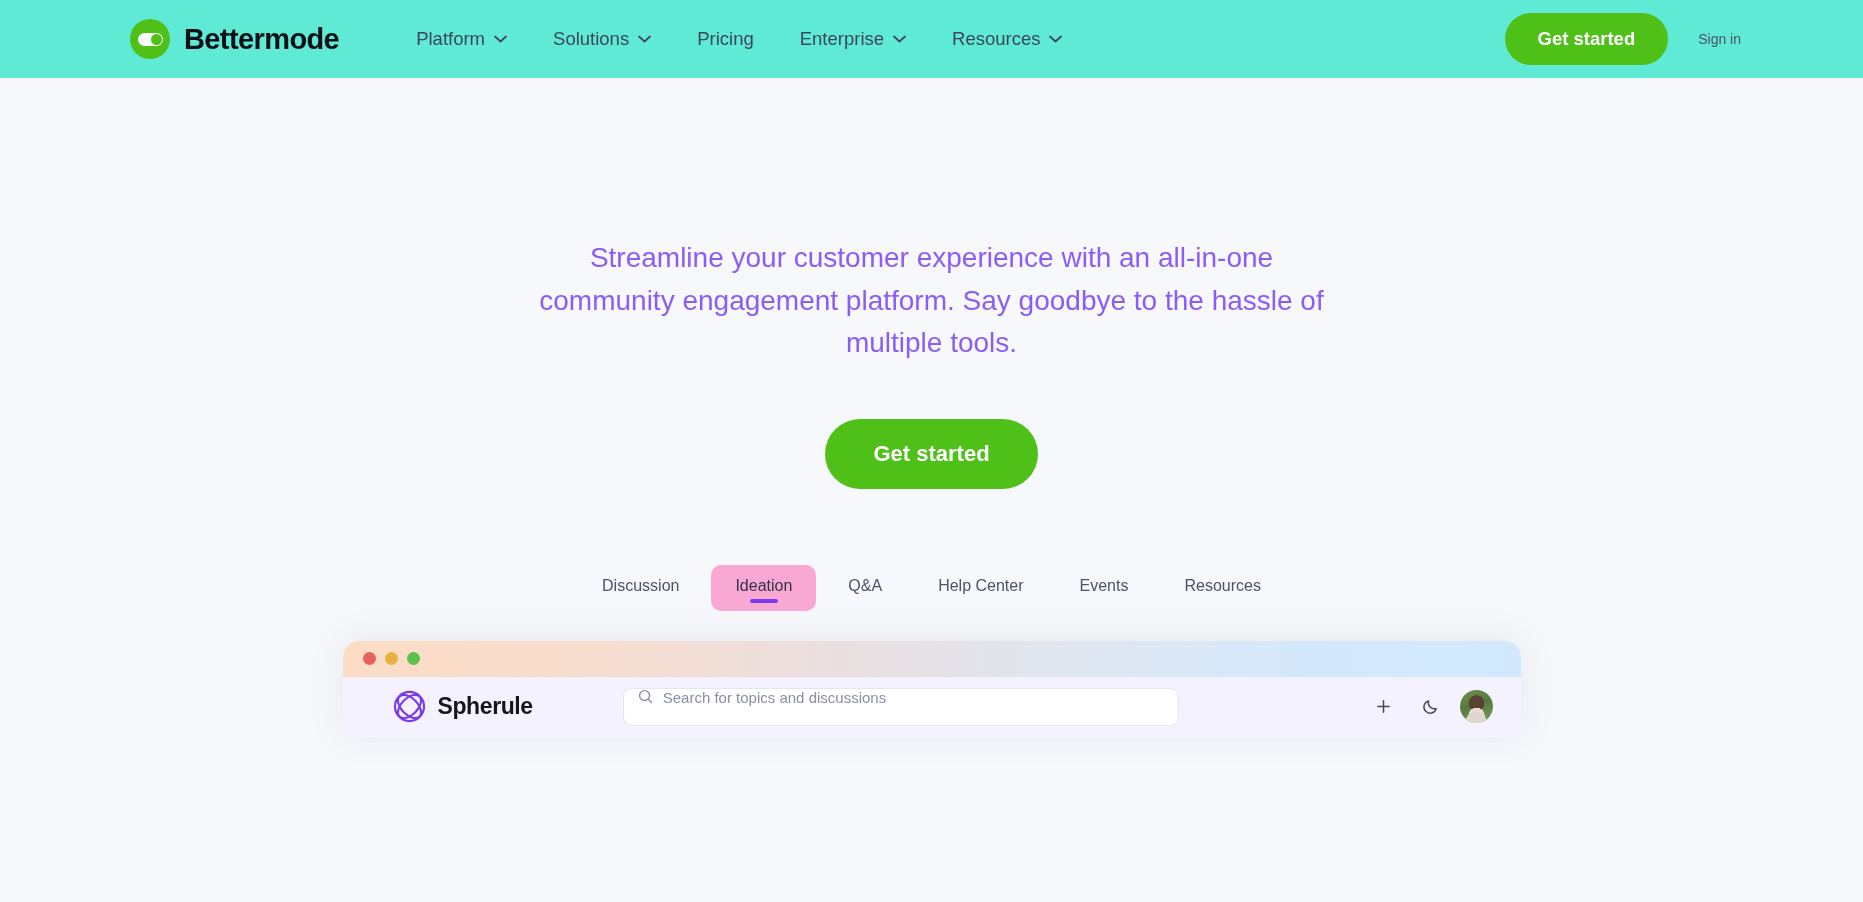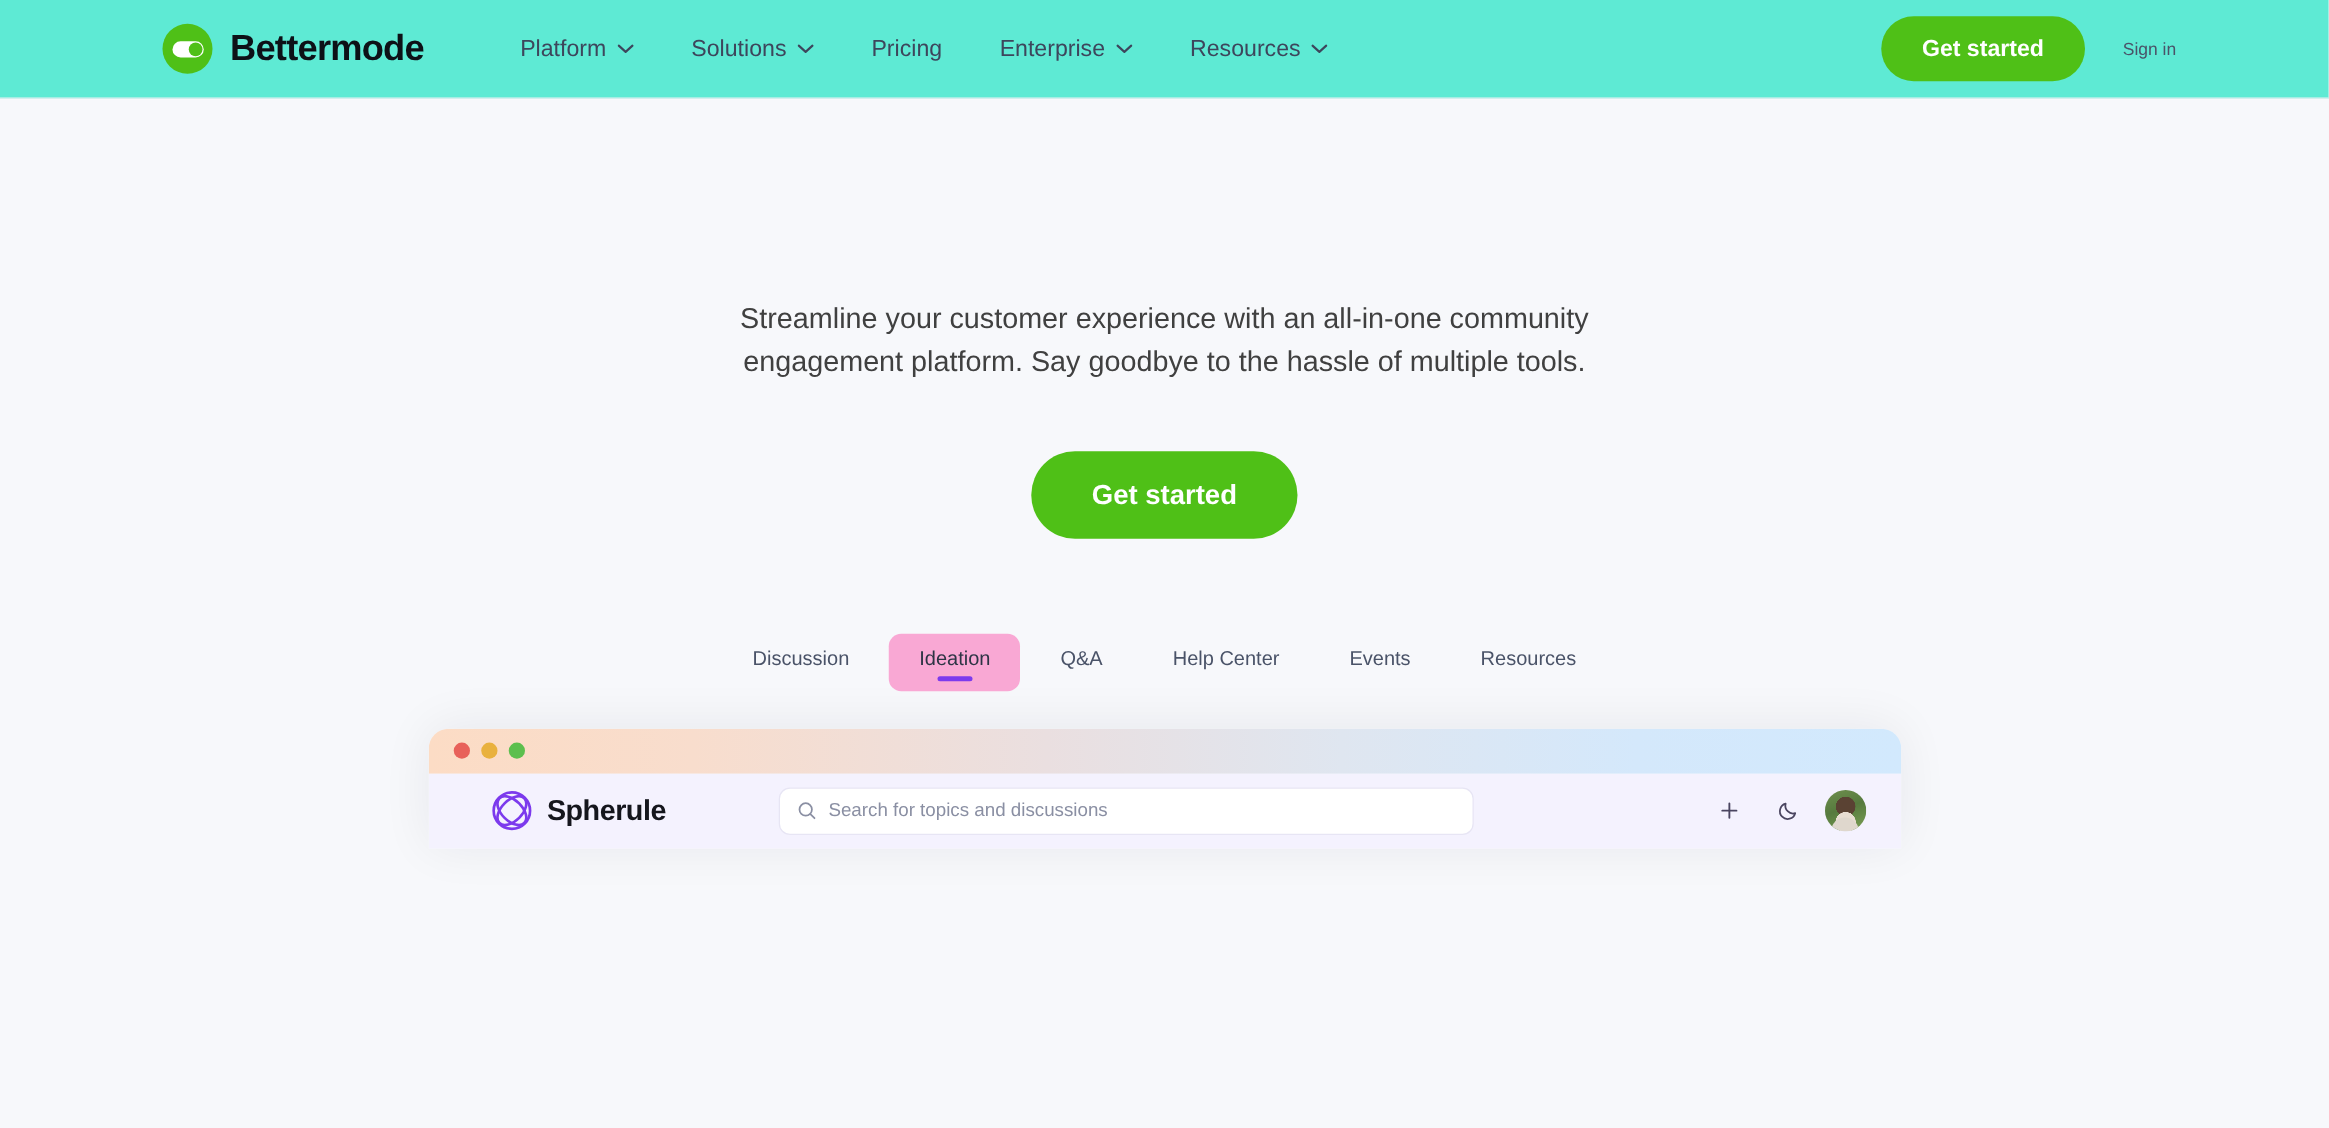--- a/index.html
+++ b/index.html
@@ -122,23 +122,23 @@
     font-size: 84px;
     line-height: 1.08;
     font-weight: bold;
     letter-spacing: -2.2px;
     color: #141b2b;
   }
   .hero-title .accent { color: #4fbe1b; }
   .hero-sub {
     margin: 34px auto 0;
     max-width: 800px;
-    font-size: 23px;
+    font-size: 28px;
     line-height: 1.52;
-    color: #404040;
+    color: #8b5cf6;
     font-weight: 400;
   }
   .hero-cta-wrap { margin-top: 54px; }
   .btn-hero {
     background: #4fc017;
     color: #ffffff;
     font-size: 22px;
     font-weight: bold;
     border: none;
     border-radius: 999px;
@@ -227,21 +227,20 @@
   }
 
   .mock-search {
     margin-left: 90px;
     width: 556px;
     height: 38px;
     background: #ffffff;
     border: 1px solid #e7e5f4;
     border-radius: 9px;
     display: flex;
-    align-items: center;
     gap: 10px;
     padding: 0 14px;
     flex: none;
   }
   .mock-search svg { display:block; flex: none; }
   .mock-search-text {
     font-size: 15px;
     color: #8a8fa3;
     white-space: nowrap;
   }

